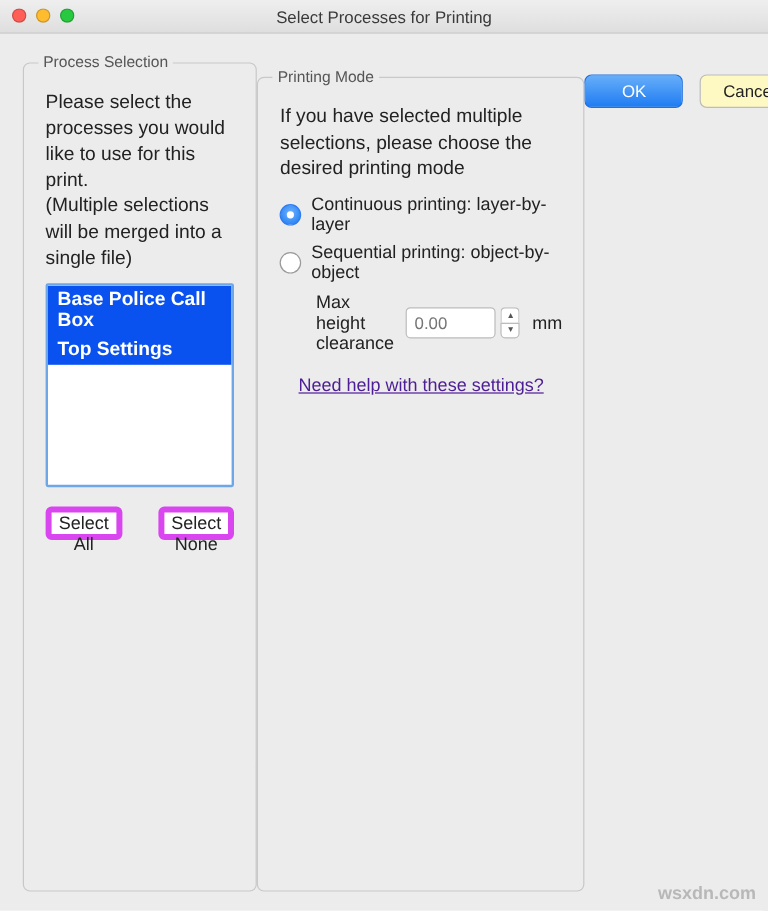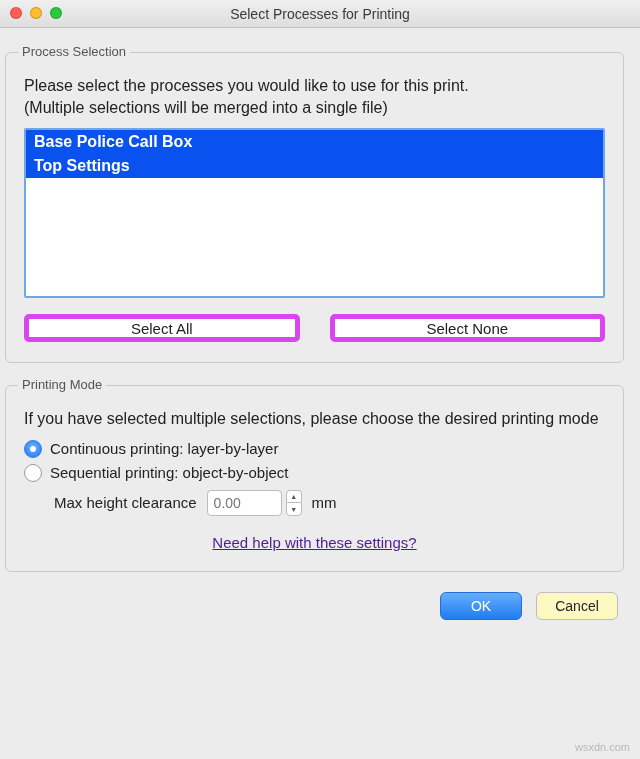--- a/index.html
+++ b/index.html
@@ -34,24 +34,24 @@
   }
   .tl.red { background:#ff5f57; }
   .tl.yellow { background:#febc2e; }
   .tl.green { background:#28c840; }
   .title {
     font-size: 14px;
     color: #3a3a3a;
   }
   .content {
     background: #ececec;
-    padding: 14px 16px 16px 5px;
+    padding: 14px 16px 16px 19px;
     height: calc(100% - 28px);
     display: flex;
-    flex-direction: column;
+    flex-direction: row;
   }
   .groupbox {
     border: 1px solid #c8c8c8;
     border-radius: 6px;
     background: #ececec;
     padding: 18px 18px 20px 18px;
     margin-top: 10px;
     position: relative;
   }
   .group-label {
@@ -194,22 +194,23 @@
   }
   .push-btn.default {
     background: linear-gradient(#67aef9, #1f7cf2);
     border-color:#1f6fe0;
     color:#fff;
     font-weight:500;
   }
   .watermark {
     position:absolute;
     bottom:6px; right:10px;
-    font-size:11px;
+    font-size:15px;
     color:#b8b8b8;
+    font-weight:bold;
   }
 </style>
 </head>
 <body>
 
 <div class="titlebar">
   <div class="traffic-lights">
     <div class="tl red"></div>
     <div class="tl yellow"></div>
     <div class="tl green"></div>

